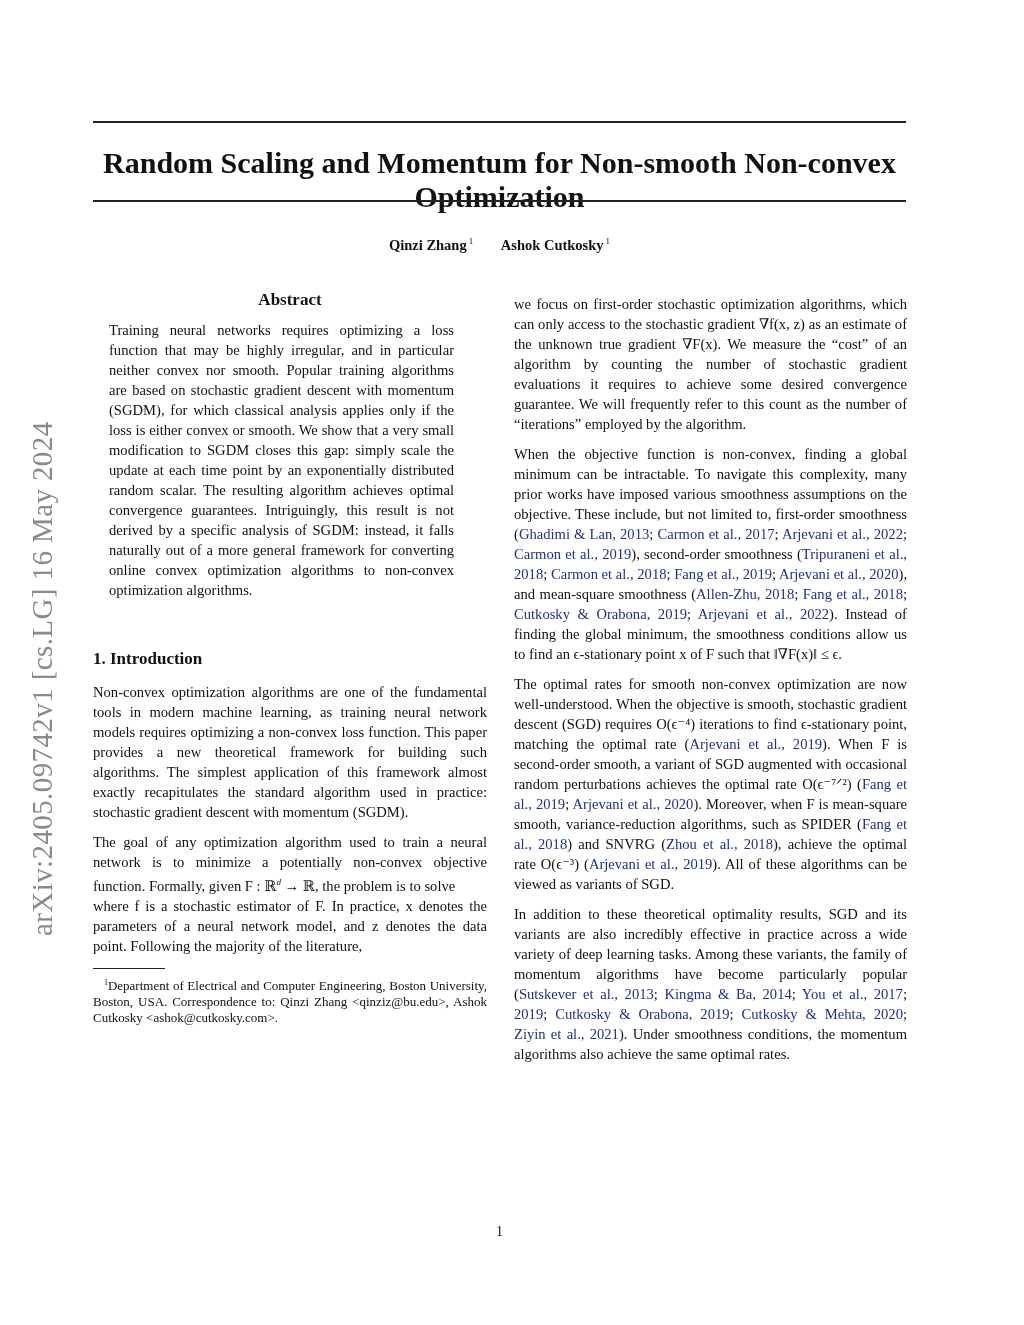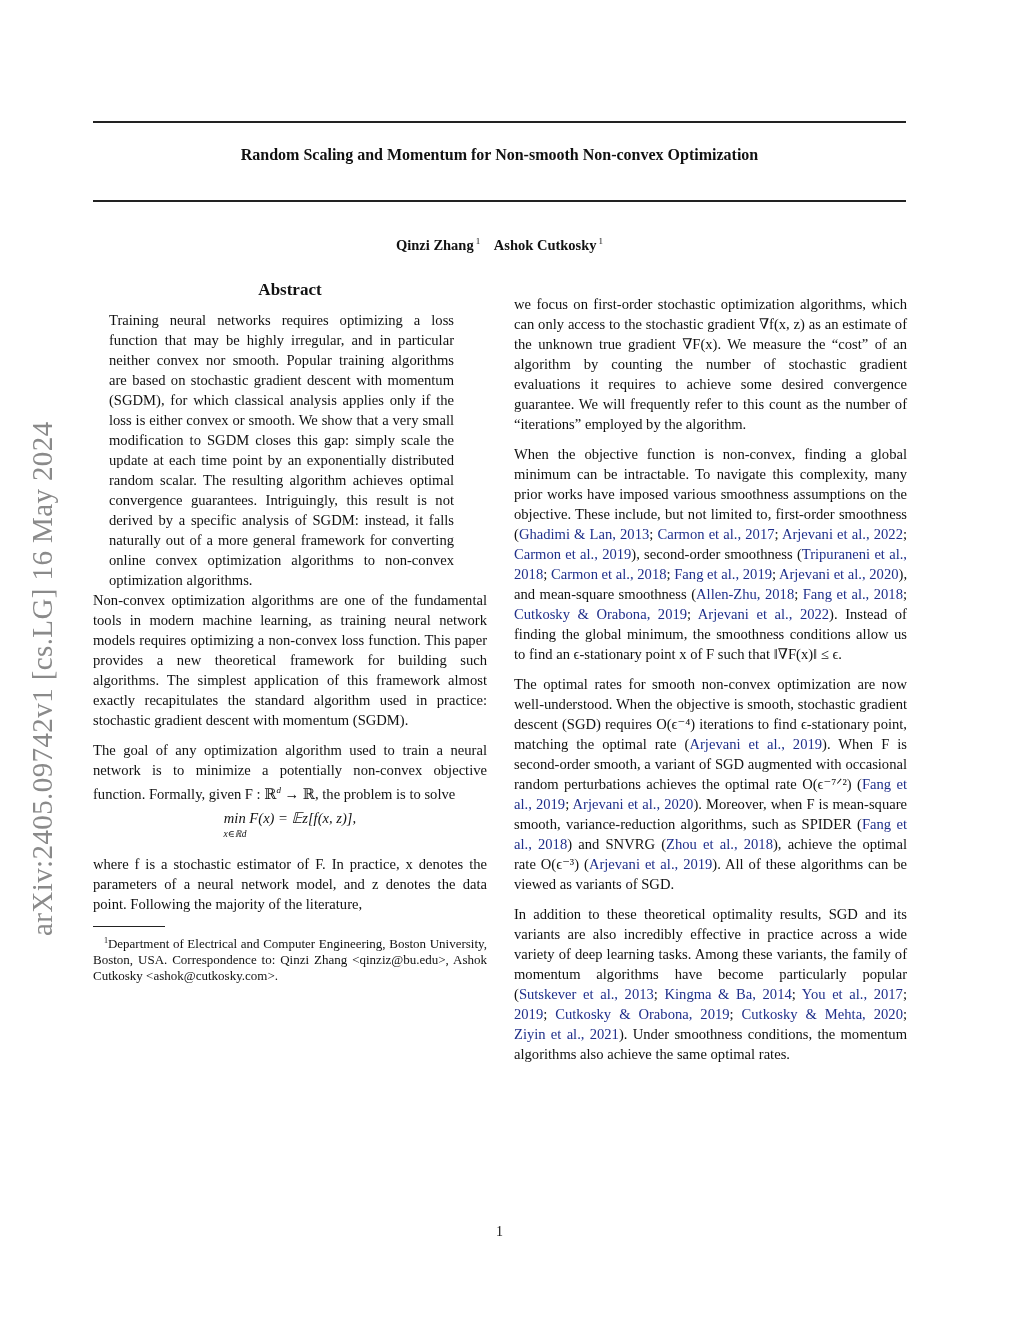--- a/index.html
+++ b/index.html
@@ -2,30 +2,30 @@
 <html><head>
 <meta charset="utf-8">
 <style>
   html, body { margin: 0; padding: 0; background: #ffffff; }
   body { width: 1024px; height: 1325px; position: relative; overflow: hidden;
          font-family: "Liberation Serif", "DejaVu Serif", serif; color: #111; }
   .rule { position: absolute; left: 93px; width: 813px; height: 2px; background: #222; }
   #rule-top { top: 121px; }
   #rule-bottom { top: 200px; }
   .title { position: absolute; top: 146px; left: 93px; width: 813px; text-align: center;
-           font-weight: bold; font-size: 16px; letter-spacing: 0px; }
+           font-weight: bold; font-size: 30px; letter-spacing: 0px; }
   .authors { position: absolute; top: 236px; left: 93px; width: 813px; text-align: center;
              font-weight: bold; font-size: 14.5px; }
   .authors sup { font-weight: normal; font-size: 9px; margin-left: 2px; }
-  .author { margin: 0 5px; }
+  .author { margin: 0 12px; }
   .arxiv { position: absolute; left: 26px; top: 936px; transform-origin: left top;
            transform: rotate(-90deg); font-size: 29px; color: #8a8a8a; white-space: nowrap;
            letter-spacing: 0.4px; }
   .col { position: absolute; font-size: 14.6px; line-height: 20px; text-align: justify; }
-  #col-left { left: 93px; top: 278px; width: 394px; }
+  #col-left { left: 93px; top: 288px; width: 394px; }
   #col-right { left: 514px; top: 294px; width: 393px; }
   .abstract-title { text-align: center; font-weight: bold; font-size: 17px; margin: 2px 0 10px 0; }
   .abstract { margin: 0 33px 0 16px; }
   .section-title { font-weight: bold; font-size: 17px; margin: 49px 0 13px 0; }
   p { margin: 0 0 10px 0; hyphens: auto; }
   .cite { color: #1f2f8a; }
   .math { font-style: italic; }
   .display { text-align: center; margin: 6px 0 12px 0; line-height: 16px; }
   .display .sub { display: block; font-size: 9.5px; font-style: italic; margin-left: -110px; }
   .footrule { width: 72px; height: 1px; background: #222; margin: 12px 0 6px 0; }
@@ -46,26 +46,23 @@
 
 <div class="authors">
   <span class="author"><span>Qinzi Zhang</span><sup>1</sup></span>
   <span class="author"><span>Ashok Cutkosky</span><sup>1</sup></span>
 </div>
 
 <div class="col" id="col-left">
   <div class="abstract-title">Abstract</div>
   <p class="abstract">Training neural networks requires optimizing a loss function that may be highly irregular, and in particular neither convex nor smooth. Popular training algorithms are based on stochastic gradient descent with momentum (SGDM), for which classical analysis applies only if the loss is either convex or smooth. We show that a very small modification to SGDM closes this gap: simply scale the update at each time point by an exponentially distributed random scalar. The resulting algorithm achieves optimal convergence guarantees. Intriguingly, this result is not derived by a specific analysis of SGDM: instead, it falls naturally out of a more general framework for converting online convex optimization algorithms to non-convex optimization algorithms.</p>
 
+  <div class="section-title">1. Introduction</div>
   <p>Non-convex optimization algorithms are one of the fundamental tools in modern machine learning, as training neural network models requires optimizing a non-convex loss function. This paper provides a new theoretical framework for building such algorithms. The simplest application of this framework almost exactly recapitulates the standard algorithm used in practice: stochastic gradient descent with momentum (SGDM).</p>
   <p style="margin-bottom:0"><span>The goal of any optimization algorithm used to train a neural network is to minimize a potentially non-convex objective function. Formally, given F : ℝ</span><sup style="font-style:italic;font-size:9px">d</sup><span> → ℝ, the problem is to solve</span></p>
-  <div class="display">
-    <span class="math">min F(x) = 𝔼z[f(x, z)],</span>
-    <span class="sub">x∈ℝd</span>
-  </div>
   <p>where f is a stochastic estimator of F. In practice, x denotes the parameters of a neural network model, and z denotes the data point. Following the majority of the literature,</p>
 
   <div class="footrule"></div>
   <div class="footnote">&nbsp;&nbsp;&nbsp;<sup>1</sup><span>Department of Electrical and Computer Engineering, Boston University, Boston, USA. Correspondence to: Qinzi Zhang &lt;qinziz@bu.edu&gt;, Ashok Cutkosky &lt;ashok@cutkosky.com&gt;.</span></div>
 </div>
 
 <div class="col" id="col-right">
   <p>we focus on first-order stochastic optimization algorithms, which can only access to the stochastic gradient ∇f(x, z) as an estimate of the unknown true gradient ∇F(x). We measure the “cost” of an algorithm by counting the number of stochastic gradient evaluations it requires to achieve some desired convergence guarantee. We will frequently refer to this count as the number of “iterations” employed by the algorithm.</p>
   <p>When the objective function is non-convex, finding a global minimum can be intractable. To navigate this complexity, many prior works have imposed various smoothness assumptions on the objective. These include, but not limited to, first-order smoothness (<span class="cite" style="color: rgb(31, 47, 138);">Ghadimi &amp; Lan, 2013</span>; <span class="cite" style="color: rgb(31, 47, 138);">Carmon et al., 2017</span>; <span class="cite" style="color: rgb(31, 47, 138);">Arjevani et al., 2022</span>; <span class="cite" style="color: rgb(31, 47, 138);">Carmon et al., 2019</span>), second-order smoothness (<span class="cite" style="color: rgb(31, 47, 138);">Tripuraneni et al., 2018</span>; <span class="cite" style="color: rgb(31, 47, 138);">Carmon et al., 2018</span>; <span class="cite" style="color: rgb(31, 47, 138);">Fang et al., 2019</span>; <span class="cite" style="color: rgb(31, 47, 138);">Arjevani et al., 2020</span>), and mean-square smoothness (<span class="cite" style="color: rgb(31, 47, 138);">Allen-Zhu, 2018</span>; <span class="cite" style="color: rgb(31, 47, 138);">Fang et al., 2018</span>; <span class="cite" style="color: rgb(31, 47, 138);">Cutkosky &amp; Orabona, 2019</span>; <span class="cite" style="color: rgb(31, 47, 138);">Arjevani et al., 2022</span>). Instead of finding the global minimum, the smoothness conditions allow us to find an ϵ-stationary point x of F such that ‖∇F(x)‖ ≤ ϵ.</p>
   <p>The optimal rates for smooth non-convex optimization are now well-understood. When the objective is smooth, stochastic gradient descent (SGD) requires O(ϵ⁻⁴) iterations to find ϵ-stationary point, matching the optimal rate (<span class="cite" style="color: rgb(31, 47, 138);">Arjevani et al., 2019</span>). When F is second-order smooth, a variant of SGD augmented with occasional random perturbations achieves the optimal rate O(ϵ⁻⁷ᐟ²) (<span class="cite" style="color: rgb(31, 47, 138);">Fang et al., 2019</span>; <span class="cite" style="color: rgb(31, 47, 138);">Arjevani et al., 2020</span>). Moreover, when F is mean-square smooth, variance-reduction algorithms, such as SPIDER (<span class="cite" style="color: rgb(31, 47, 138);">Fang et al., 2018</span>) and SNVRG (<span class="cite" style="color: rgb(31, 47, 138);">Zhou et al., 2018</span>), achieve the optimal rate O(ϵ⁻³) (<span class="cite" style="color: rgb(31, 47, 138);">Arjevani et al., 2019</span>). All of these algorithms can be viewed as variants of SGD.</p>

